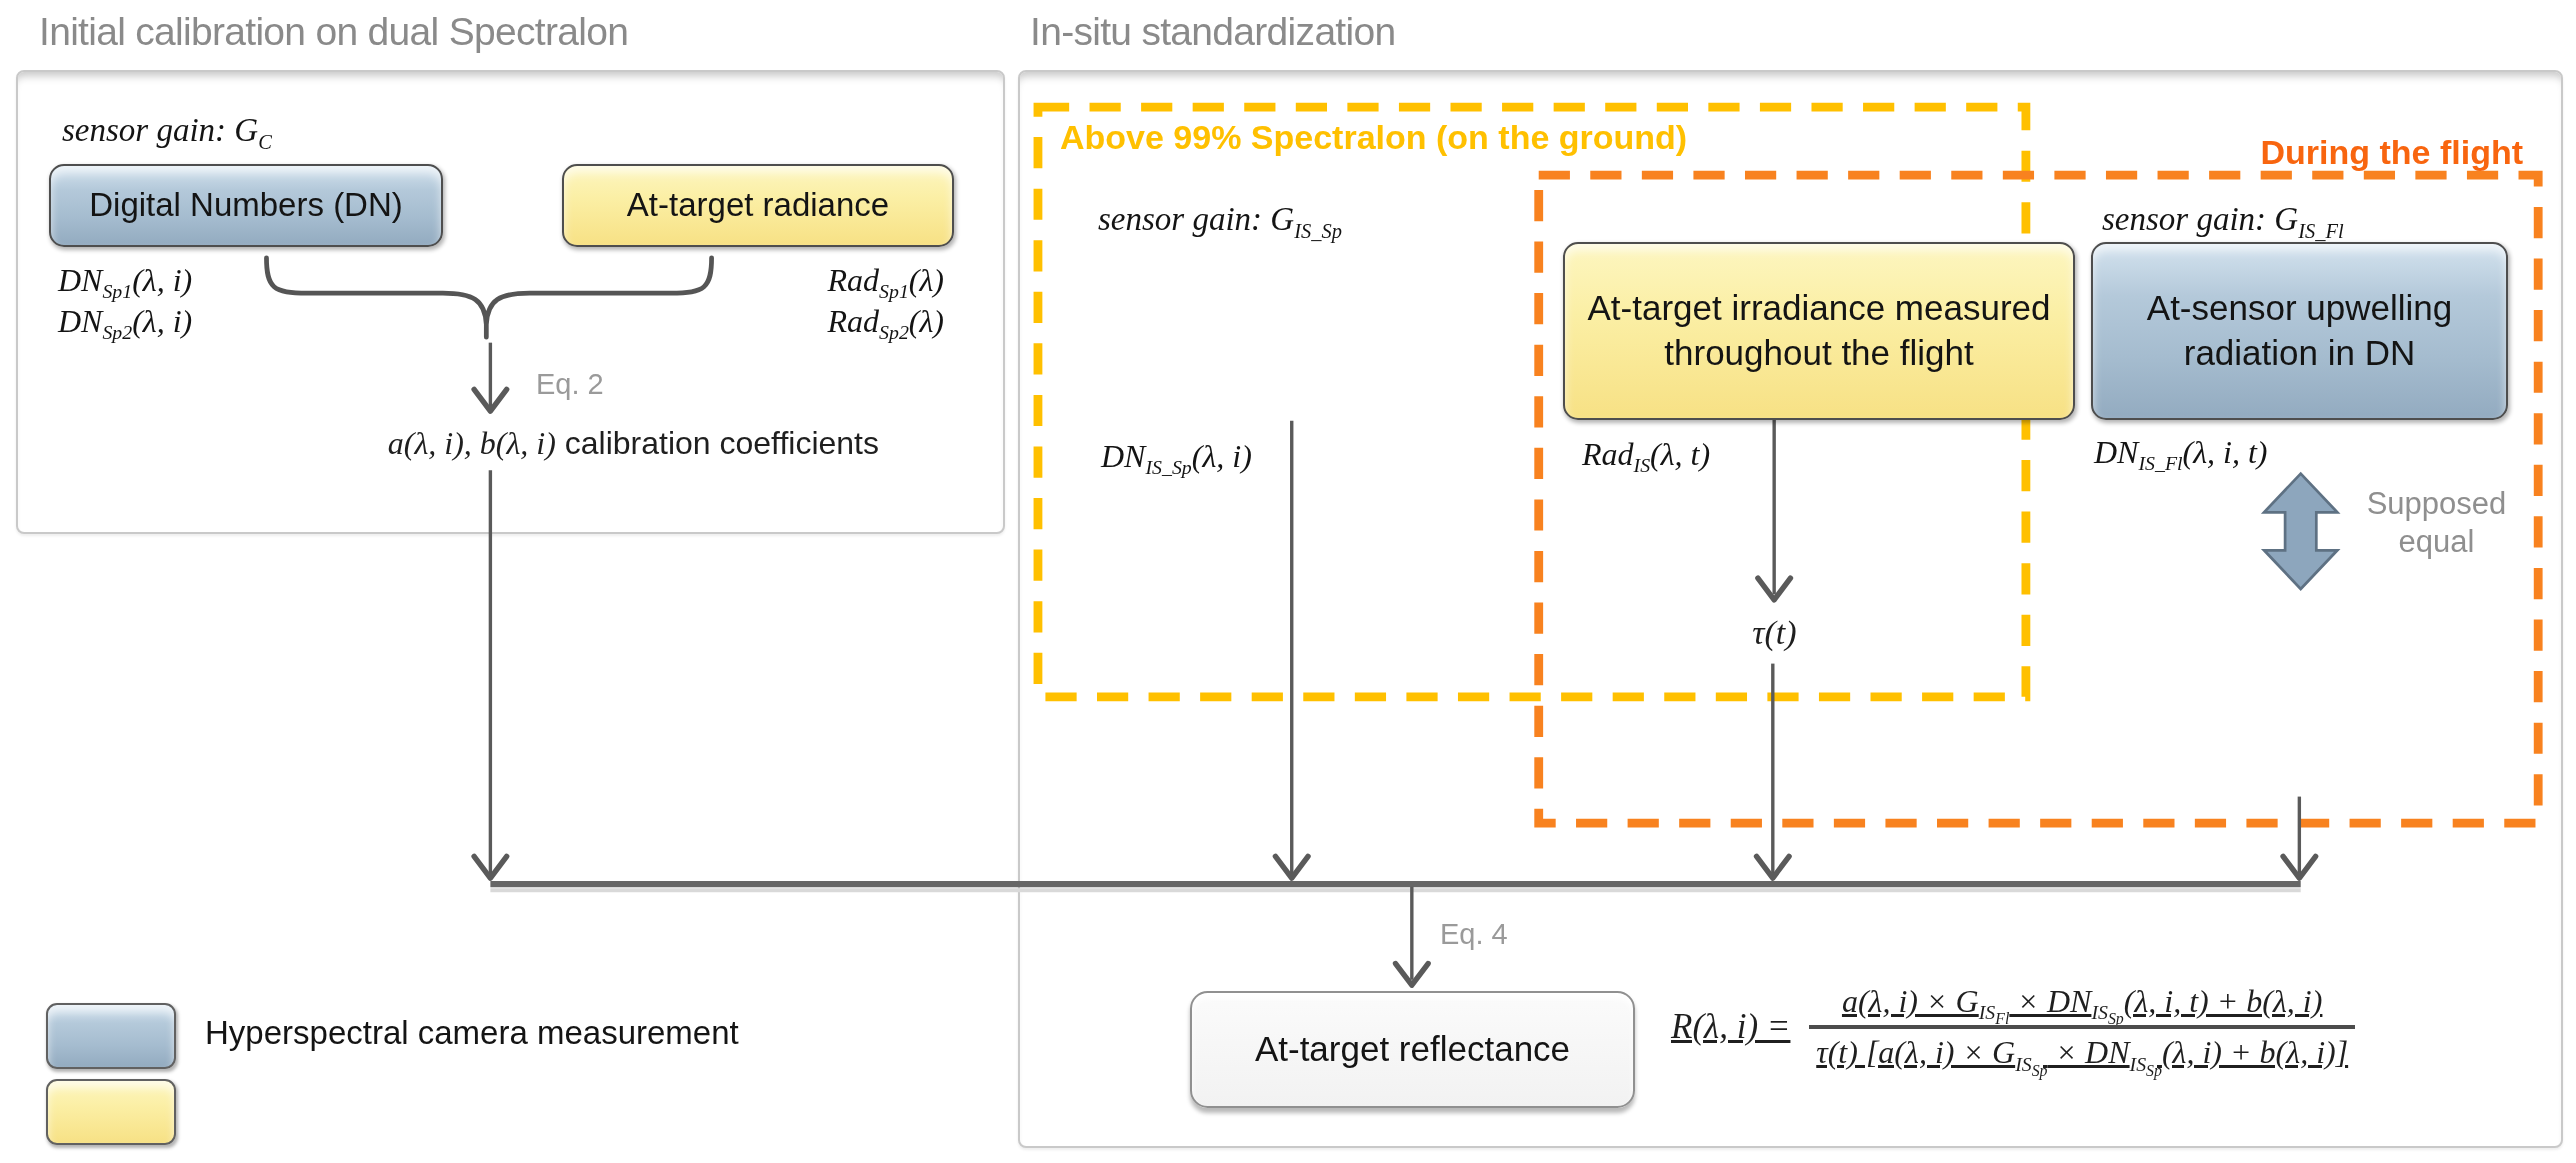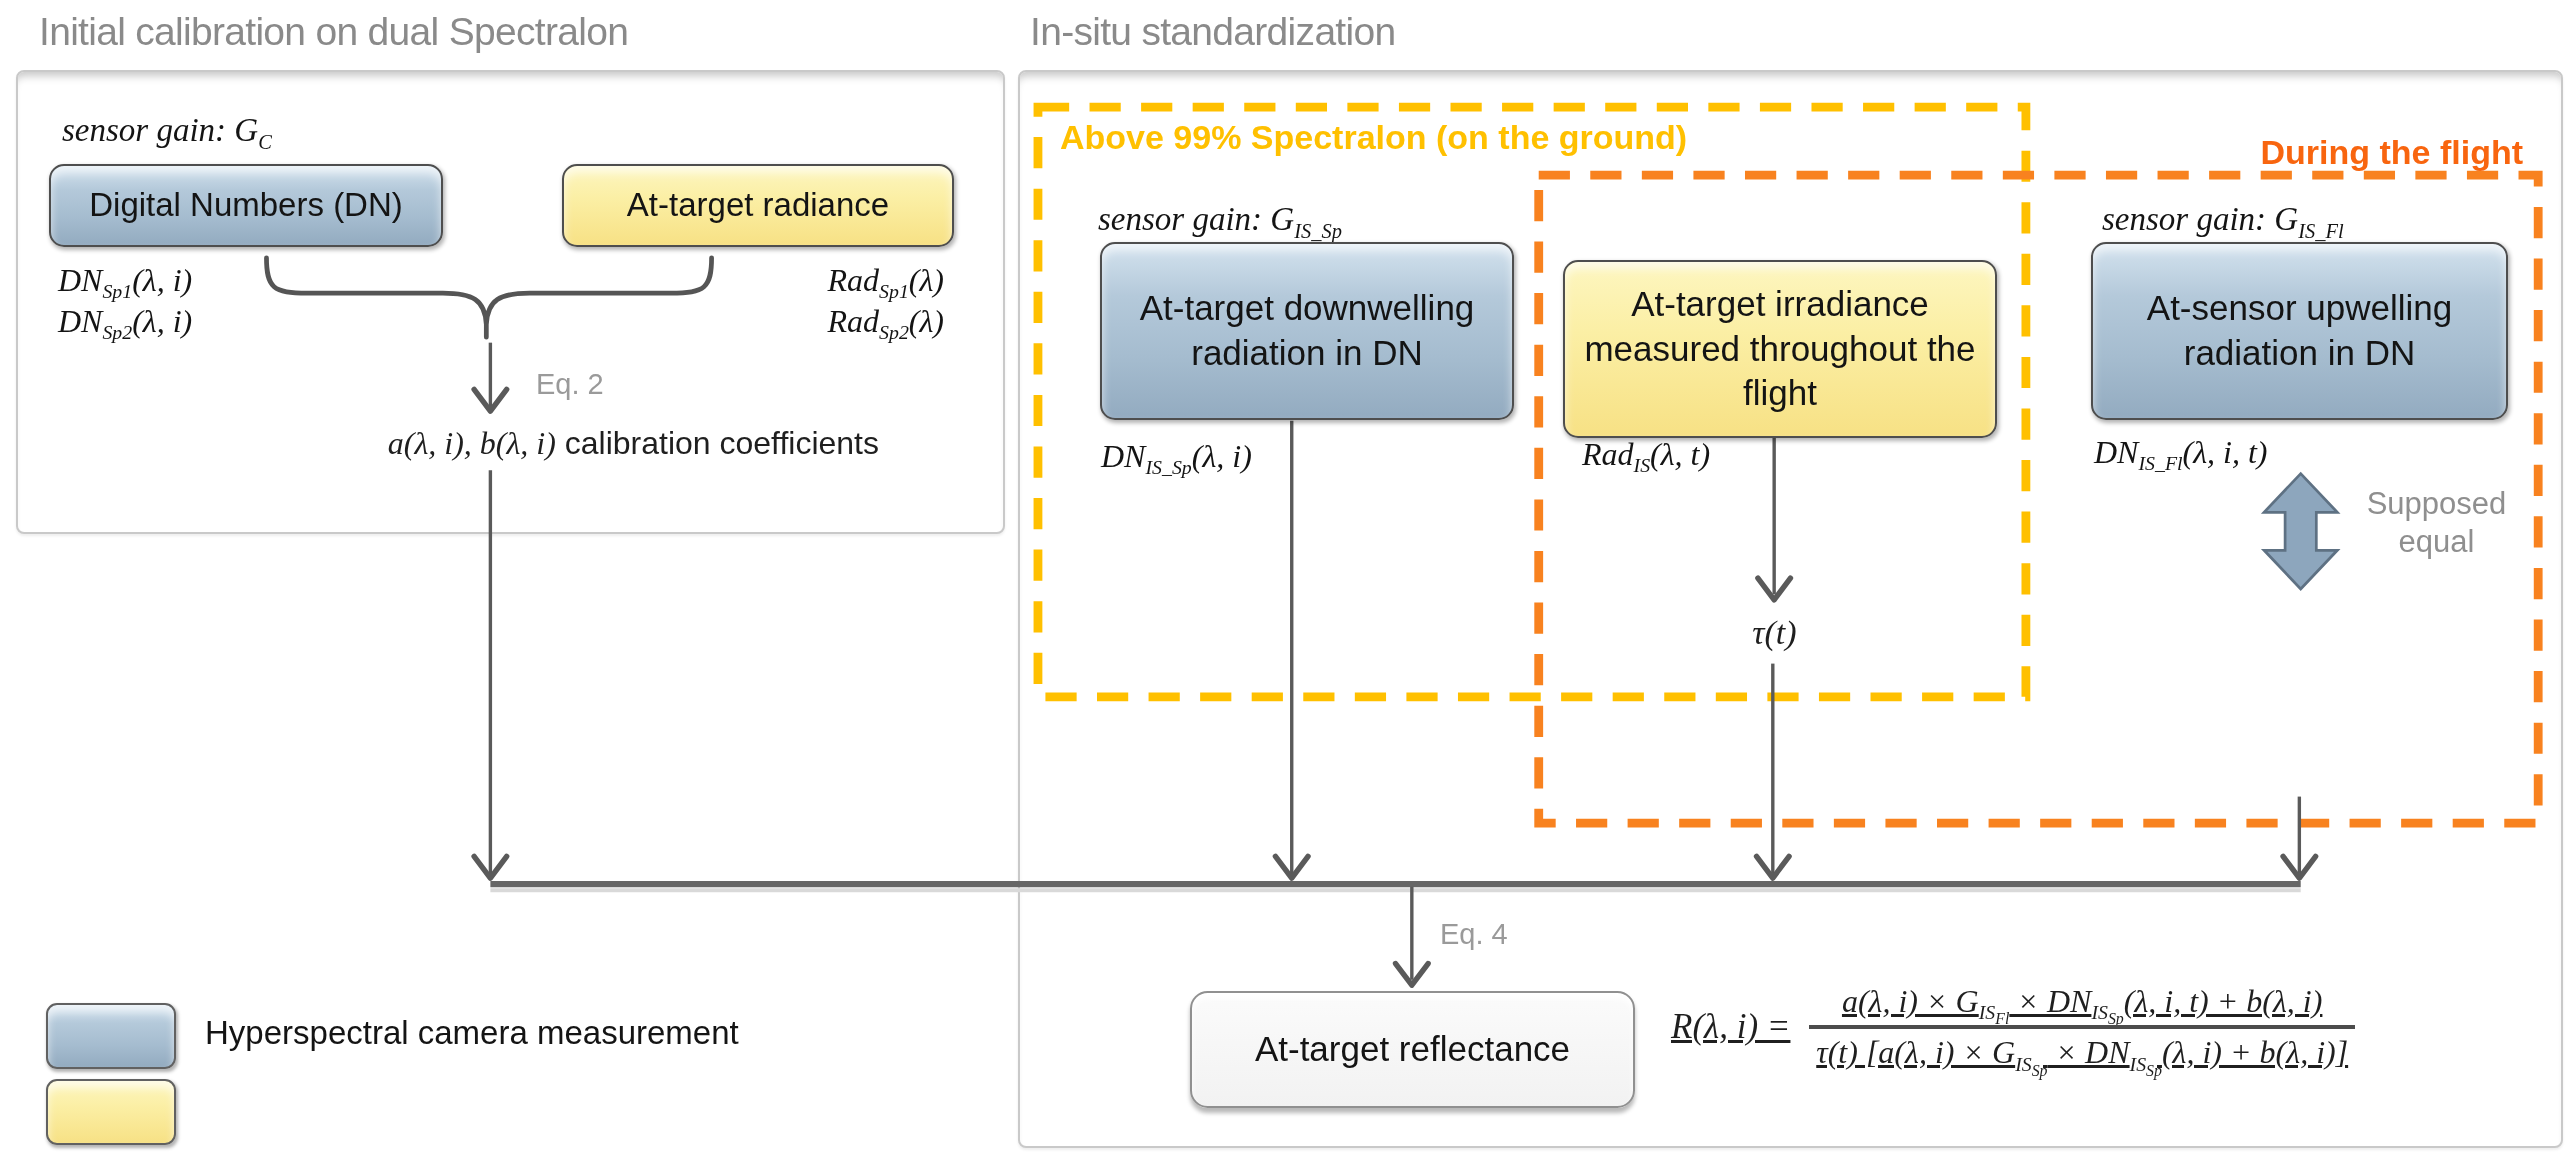--- a/index.html
+++ b/index.html
@@ -115,22 +115,21 @@
   <div class="abs coeff-line" style="left:200px;top:425px;width:679px;">
     <span class="math">a(λ, i), b(λ, i)</span><span class="coeff-plain"> calibration coefficients</span>
   </div>
 
   <div class="abs zone-label zone-yellow" style="left:1060px;top:118px;">Above 99% Spectralon (on the ground)</div>
   <div class="abs zone-label zone-orange" style="left:2226px;top:133px;width:297px;text-align:right;">During the flight</div>
 
   <div class="abs math gain-label" style="left:1098px;top:201px;">sensor gain: G<sub>IS_Sp</sub></div>
   <div class="abs math gain-label" style="left:2102px;top:201px;">sensor gain: G<sub>IS_Fl</sub></div>
 
-  <div class="flowbox box-blue" style="left:1100px;top:242px;width:414px;height:178px;">At-target downwelling radiation in DN</div>
-  <div class="flowbox box-yellow" style="left:1563px;top:260px;width:434px;height:178px;">At-target irradiance measured throughout the flight</div>
+  <div class="flowbox box-yellow" style="left:1563px;top:242px;width:512px;height:178px;">At-target irradiance measured throughout the flight</div>
   <div class="flowbox box-blue" style="left:2091px;top:242px;width:417px;height:178px;">At-sensor upwelling radiation in DN</div>
 
   <div class="abs math mlabel" style="left:1101px;top:438px;">DN<sub>IS_Sp</sub>(λ, i)</div>
   <div class="abs math mlabel" style="left:1582px;top:436px;">Rad<sub>IS</sub>(λ, t)</div>
   <div class="abs math mlabel" style="left:2094px;top:434px;">DN<sub>IS_Fl</sub>(λ, i, t)</div>
 
   <div class="abs math tau-label" style="left:1717px;top:614px;width:115px;">τ(t)</div>
 
   <div class="abs supposed" style="left:2345px;top:485px;width:183px;">Supposed equal</div>
 

